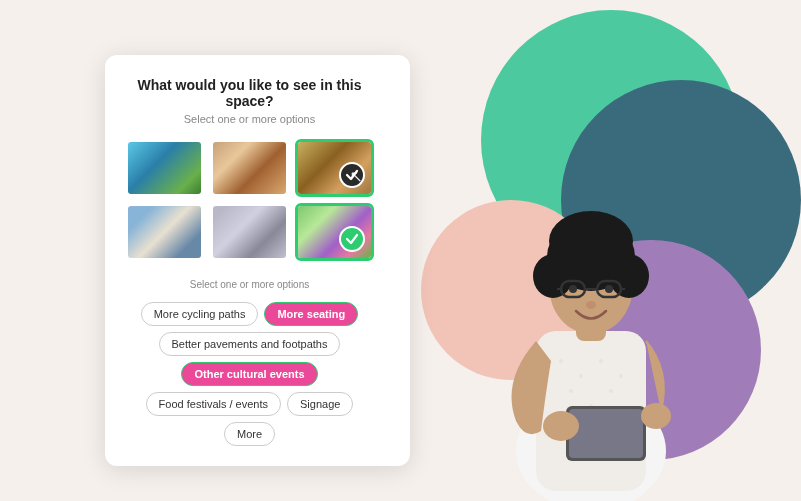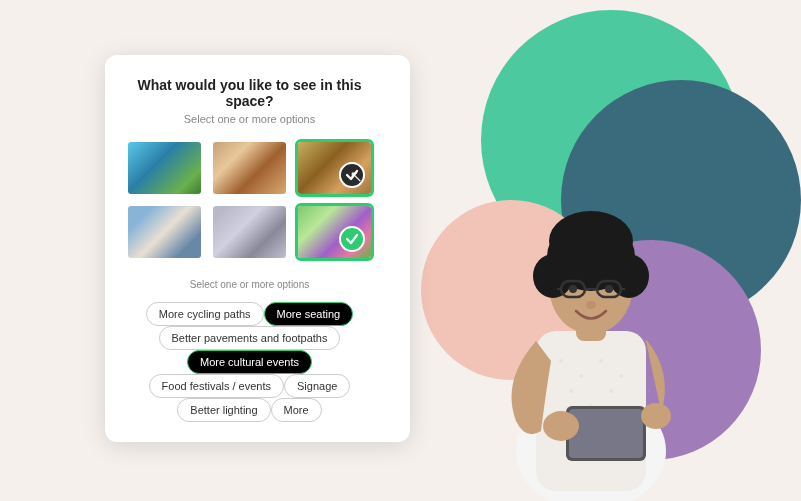--- a/index.html
+++ b/index.html
@@ -166,39 +166,40 @@
       text-align: center;
       font-size: 10px;
       color: #888;
       margin-bottom: 12px;
     }
 
     
     .tags-container {
       display: flex;
       flex-wrap: wrap;
+      gap: 6px;
       justify-content: center;
     }
 
     .tag {
       padding: 5px 12px;
       border-radius: 20px;
       border: 1.5px solid #ccc;
       font-size: 11px;
       color: #333;
       background: #fff;
       cursor: pointer;
       white-space: nowrap;
     }
 
     .tag.selected {
-      background: #000000;
+      background: #ec4899;
       border-color: #2ecc71;
       color: #fff;
-      font-weight: 400;
+      font-weight: 700;
     }
 
     
     .person-container {
       position: absolute;
       right: 80px;
       bottom: 0;
       width: 280px;
       height: 400px;
       pointer-events: none;
@@ -311,19 +312,18 @@
     </div>
 
   </div>
 
   <div class="section-subtitle">Select one or more options</div>
 
   <div class="tags-container">
     <button class="tag">More cycling paths</button>
     <button class="tag selected">More seating</button>
     <button class="tag">Better pavements and footpaths</button>
-    <button class="tag selected">More cultural events</button>
+    <button class="tag selected">Other cultural events</button>
     <button class="tag">Food festivals / events</button>
     <button class="tag">Signage</button>
-    <button class="tag">Better lighting</button>
     <button class="tag">More</button>
   </div>
 </div>
 
 </body></html>

